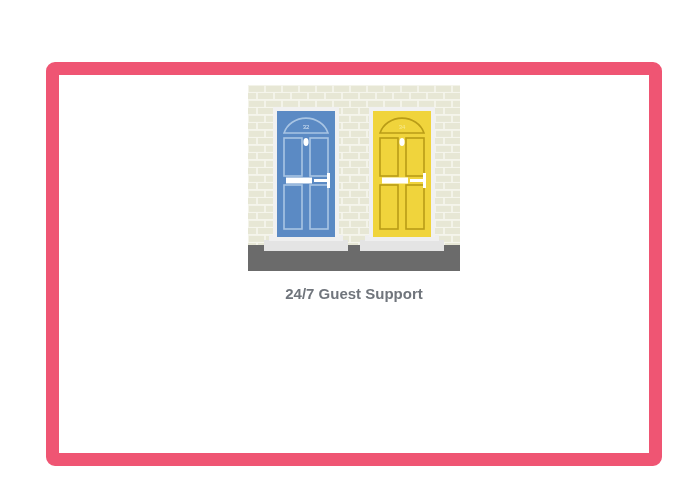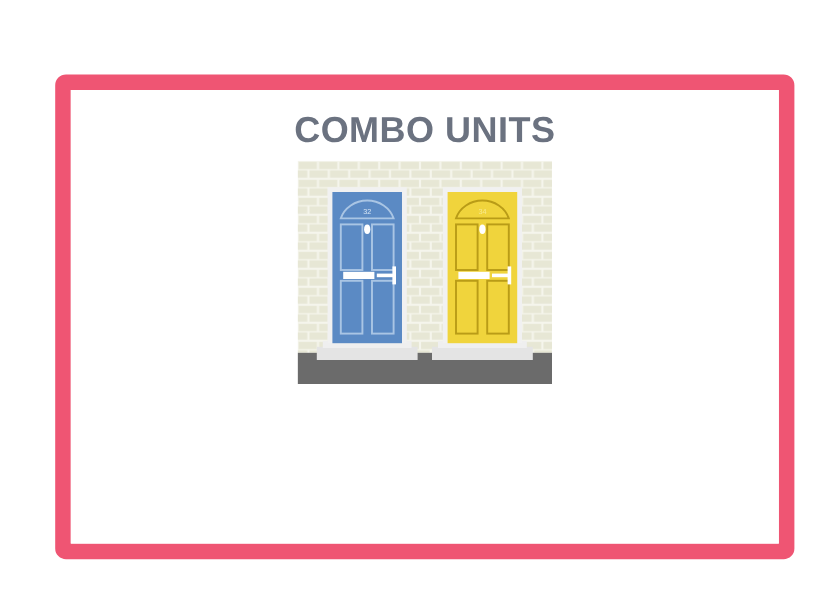--- a/index.html
+++ b/index.html
@@ -80,21 +80,20 @@
     text-align: center;
     font-family: "Liberation Sans", sans-serif;
   }
 </style>
 </head>
 <body>
 
 <div id="card" style="border-color: rgb(239, 85, 115); background: rgb(255, 255, 255);">
   <div id="card-inner">
 
-    <div id="title">COMBO UNITS</div>
 
     <div id="doors-figure">
       <svg width="212" height="186" viewBox="0 0 212 186" xmlns="http://www.w3.org/2000/svg">
         <defs>
 
           <pattern id="brick" width="34" height="15" patternUnits="userSpaceOnUse">
             <rect width="34" height="15" fill="#f5f5ec"></rect>
             <rect x="0.9" y="0.9" width="15.2" height="6" fill="#e7e7d5"></rect>
             <rect x="17.9" y="0.9" width="15.2" height="6" fill="#e7e7d5"></rect>
             <rect x="-7.1" y="8.0" width="15.2" height="6" fill="#e7e7d5"></rect>
@@ -159,15 +158,16 @@
 
           <rect x="134" y="92.5" width="26" height="6" fill="#ffffff"></rect>
 
           <rect x="162" y="94" width="14" height="3" fill="#ffffff"></rect>
           <rect x="175" y="88" width="3" height="15" fill="#ffffff"></rect>
         </g>
       </svg>
     </div>
 
 
+    <div id="footer-note">24/7 Guest Support</div>
 
   </div>
 </div>
 
 </body></html>

